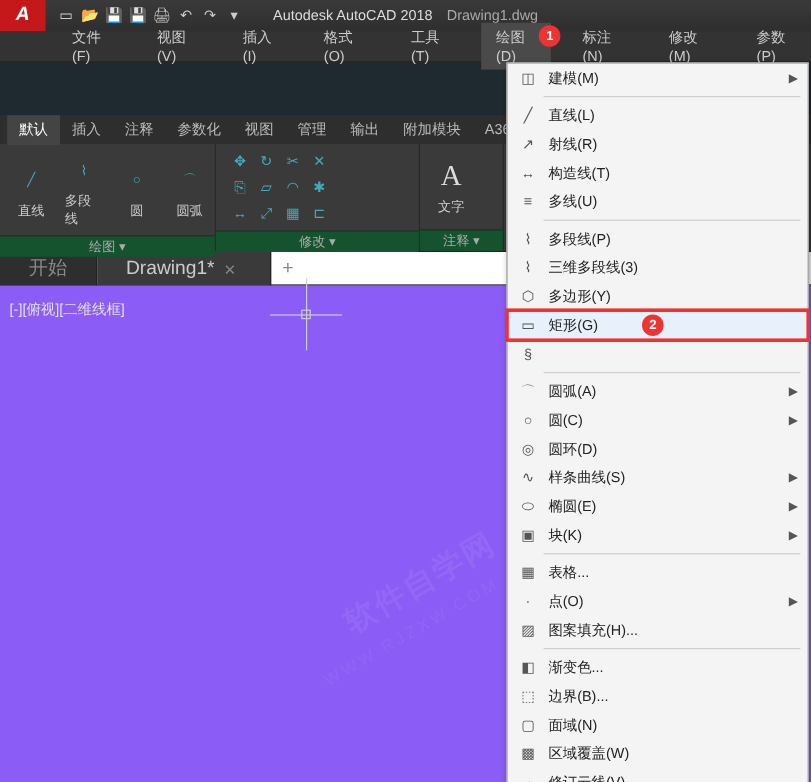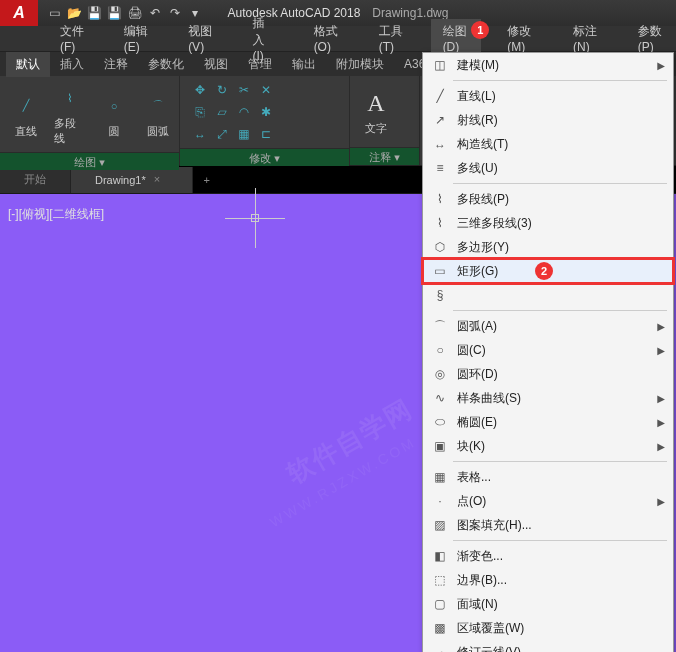--- a/index.html
+++ b/index.html
@@ -8,33 +8,33 @@
 .app-logo { width: 38px; height: 26px; background: #c4181b; display: flex; align-items: center; justify-content: center; color: #fff; font-weight: bold; font-size: 16px; font-style: italic; }
 .qat { display: flex; align-items: center; gap: 2px; margin-left: 8px; }
 .qat-icon { width: 18px; height: 18px; display: flex; align-items: center; justify-content: center; color: #ccc; font-size: 12px; }
 .title-text { margin-left: auto; margin-right: auto; position: absolute; left: 50%; transform: translateX(-50%); display: flex; gap: 12px; }
 .title-app { color: #ddd; }
 .title-doc { color: #aaa; }
 .menubar { height: 26px; background: #333; display: flex; align-items: center; padding-left: 48px; gap: 14px; color: #ccc; font-size: 12px; border-bottom: 1px solid #222; }
 .menu-item { padding: 4px 12px; cursor: pointer; position: relative; }
 .menu-item.active { background: #4a4a4a; }
 .marker-1 { position: absolute; width: 18px; height: 18px; background: #e33; border-radius: 50%; color: #fff; font-size: 11px; display: flex; align-items: center; justify-content: center; top: 2px; right: -8px; z-index: 100; font-weight: bold; }
-.ribbon-tabs { height: 24px; background: #2e2e2e; display: flex; align-items: center; padding-left: 6px; gap: 0; color: #bbb; font-size: 12px; }
+.ribbon-tabs { height: 24px; background: #2e2e2e; display: flex; align-items: center; padding-left: 6px; gap: 0; color: #bbb; font-size: 12px; margin-top: 44px; }
 .rtab { padding: 4px 10px; cursor: pointer; }
 .rtab.active { background: #444; color: #fff; }
 .ribbon { height: 90px; background: #3a3a3a; display: flex; border-bottom: 1px solid #222; }
 .panel { border-right: 1px solid #2a2a2a; display: flex; flex-direction: column; position: relative; }
 .panel-body { flex: 1; display: flex; align-items: center; padding: 4px 6px; gap: 4px; }
 .panel-title { height: 18px; background: #14532d; color: #aaa; font-size: 11px; text-align: center; line-height: 18px; border-top: 1px solid #2a2a2a; }
 .big-btn { display: flex; flex-direction: column; align-items: center; gap: 2px; padding: 2px 4px; color: #ccc; font-size: 11px; cursor: pointer; }
 .big-btn svg, .big-btn .icon-box { width: 32px; height: 32px; }
 .icon-box { display: flex; align-items: center; justify-content: center; color: #4ab; }
 .small-grid { display: grid; grid-template-columns: repeat(4, 20px); grid-auto-rows: 20px; gap: 2px; margin-left: 4px; }
 .small-btn { width: 20px; height: 20px; display: flex; align-items: center; justify-content: center; color: #4ab; cursor: pointer; font-size: 12px; }
-.doc-tabs { height: 28px; background: #000000; display: flex; align-items: center; color: #ccc; font-size: 11px; border-bottom: 1px solid #1a1a1a; }
+.doc-tabs { height: 28px; background: #ffffff; display: flex; align-items: center; color: #ccc; font-size: 16px; border-bottom: 1px solid #1a1a1a; }
 .doc-tab { padding: 6px 24px; background: #3a3a3a; border-right: 1px solid #222; display: flex; align-items: center; gap: 8px; }
 .doc-tab.inactive { background: #2e2e2e; color: #888; }
 .tab-close { width: 14px; height: 14px; color: #888; }
 .tab-add { width: 28px; text-align: center; color: #888; cursor: pointer; }
 .canvas { position: relative; flex: 1; background: #8b5cf6; height: 458px; }
 .viewcube-label { position: absolute; top: 12px; left: 8px; color: #e0e0e0; font-size: 12px; }
 .cursor-cross { position: absolute; top: 24px; left: 255px; }
 .cursor-cross::before, .cursor-cross::after { content: ''; position: absolute; background: #ccc; }
 .cursor-cross::before { width: 60px; height: 1px; top: 0; left: -30px; }
 .cursor-cross::after { width: 1px; height: 60px; top: -30px; left: 0; }
@@ -68,31 +68,30 @@
     <div class="qat-icon">▾</div>
   </div>
   <div class="title-text">
     <span class="title-app">Autodesk AutoCAD 2018</span>
     <span class="title-doc">Drawing1.dwg</span>
   </div>
 </div>
 
 <div class="menubar">
   <div class="menu-item">文件(F)</div>
-  <div class="menu-item">编辑(E)</div>
   <div class="menu-item">视图(V)</div>
   <div class="menu-item">插入(I)</div>
   <div class="menu-item">格式(O)</div>
   <div class="menu-item">工具(T)</div>
   <div class="menu-item active">
     <span>绘图(D)</span>
     <span class="marker-1">1</span>
   </div>
+  <div class="menu-item">标注(N)</div>
   <div class="menu-item">修改(M)</div>
-  <div class="menu-item">标注(N)</div>
   <div class="menu-item">参数(P)</div>
 </div>
 
 <div class="ribbon-tabs">
   <div class="rtab active">默认</div>
   <div class="rtab">插入</div>
   <div class="rtab">注释</div>
   <div class="rtab">参数化</div>
   <div class="rtab">视图</div>
   <div class="rtab">管理</div>

